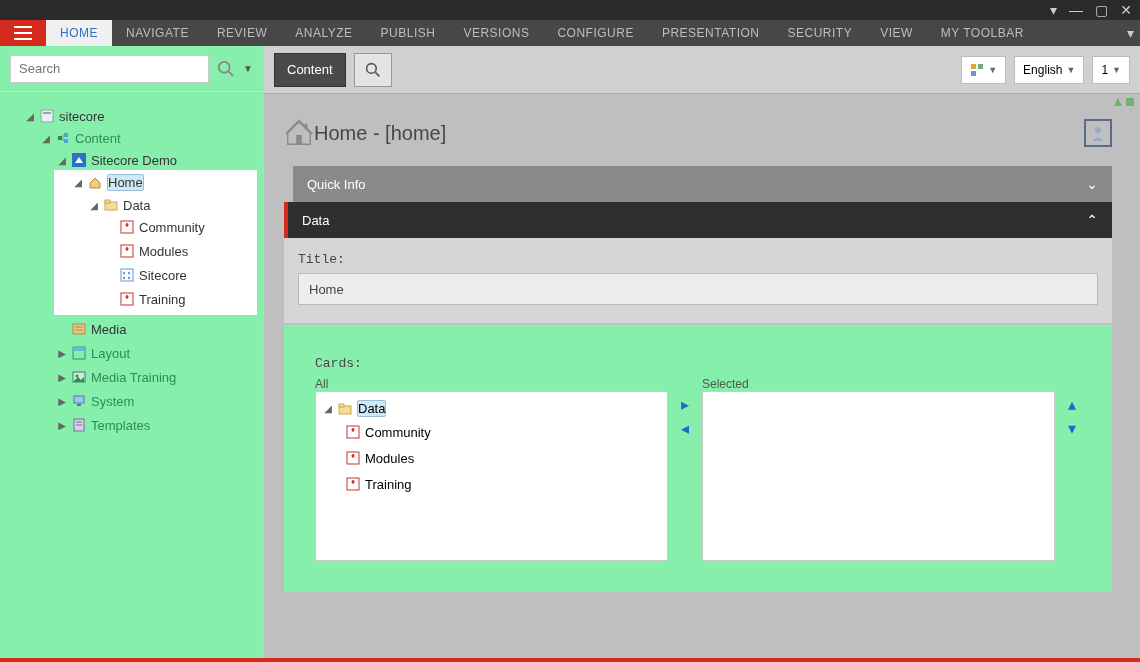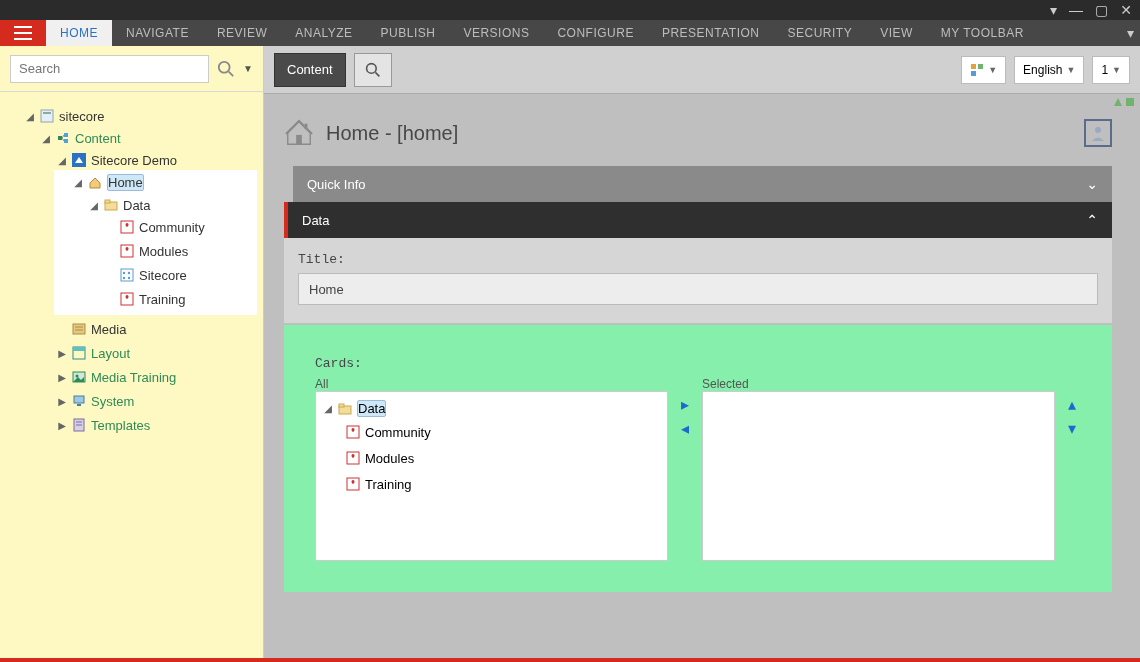--- a/index.html
+++ b/index.html
@@ -17,21 +17,21 @@
   .tab { padding:0 14px; display:flex; align-items:center; color:#bdbdbd; font-size:12px; letter-spacing:0.5px; cursor:pointer; }
   .tab.active { background:#f0f0f0; color:#2a72c4; }
   .ribbon-right { margin-left:auto; display:flex; align-items:center; padding-right:6px; }
   .ribbon-more { color:#ccc; font-size:14px; cursor:pointer; }
 
   
   .main { display:flex; height: calc(662px - 20px - 26px - 4px); background:#f7f7f7; }
   .bottom-strip { height:4px; background:#d52b1e; }
 
   
-  .left { width:264px; border-right:1px solid #ccc; background:#fef9c3; display:flex; flex-direction:column; }
+  .left { width:264px; border-right:1px solid #ccc; background:#86efac; display:flex; flex-direction:column; }
   .search-row { height:46px; display:flex; align-items:center; padding:8px 10px; gap:8px; border-bottom:1px solid #d8d8d8; }
   .search-input { flex:1; height:28px; border:1px solid #ccc; background:#fff; padding:0 8px; font-size:13px; color:#666; }
   .search-icon { width:18px; height:18px; color:#888; cursor:pointer; }
   .search-caret { font-size:10px; color:#555; cursor:pointer; }
 
   .tree { padding:12px 6px; font-size:13px; color:#333; }
   .tree ul { list-style:none; padding-left:16px; }
   .tree li { padding:2px 0; white-space:nowrap; }
   .node { display:flex; align-items:center; gap:4px; padding:2px 3px; cursor:pointer; }
   .expander { width:10px; text-align:center; color:#666; font-size:10px; cursor:pointer; }
@@ -47,21 +47,21 @@
   .tb-btn { height:34px; border:1px solid #999; background:#e4e4e4; display:flex; align-items:center; justify-content:center; padding:0 12px; font-size:13px; cursor:pointer; }
   .tb-btn.dark { background:#4a4a4a; color:#fff; border-color:#333; }
   .tb-icon-btn { width:38px; padding:0; }
   .tb-spacer { flex:1; }
   .tb-small { height:28px; font-size:12px; padding:0 8px; background:#fff; border:1px solid #bbb; display:flex; align-items:center; gap:4px; cursor:pointer;}
   .caret-dn { font-size:9px; color:#666; }
 
   .content-scroll { flex:1; overflow:auto; position:relative; }
   .content-inner { padding:14px 28px 14px 20px; min-height:100%; }
 
-  .page-header { display:flex; align-items:center; gap:12px; padding:10px 0 18px 0; }
+  .page-header { display:flex; align-items:center; padding:10px 0 18px 0; }
   .page-header .home-ico { width:30px; height:30px; }
   .page-title { font-size:20px; color:#474747; }
   .avatar-box { margin-left:auto; width:28px; height:28px; border:2px solid #5a6b8c; display:flex; align-items:center; justify-content:center; color:#5a6b8c; cursor:pointer;}
 
   .section-bar { height:36px; display:flex; align-items:center; justify-content:space-between; padding:0 14px; font-size:13px; cursor:pointer; }
   .section-bar.quick { background:#8a8a8a; color:#fff;margin-left:9px; }
   .section-bar.data { background:#2f2f2f; color:#fff; border-left:4px solid #d52b1e; }
   .chev { font-size:14px; }
 
   .field-block { background:#d6d6d6; padding:14px 14px 18px 14px; }

